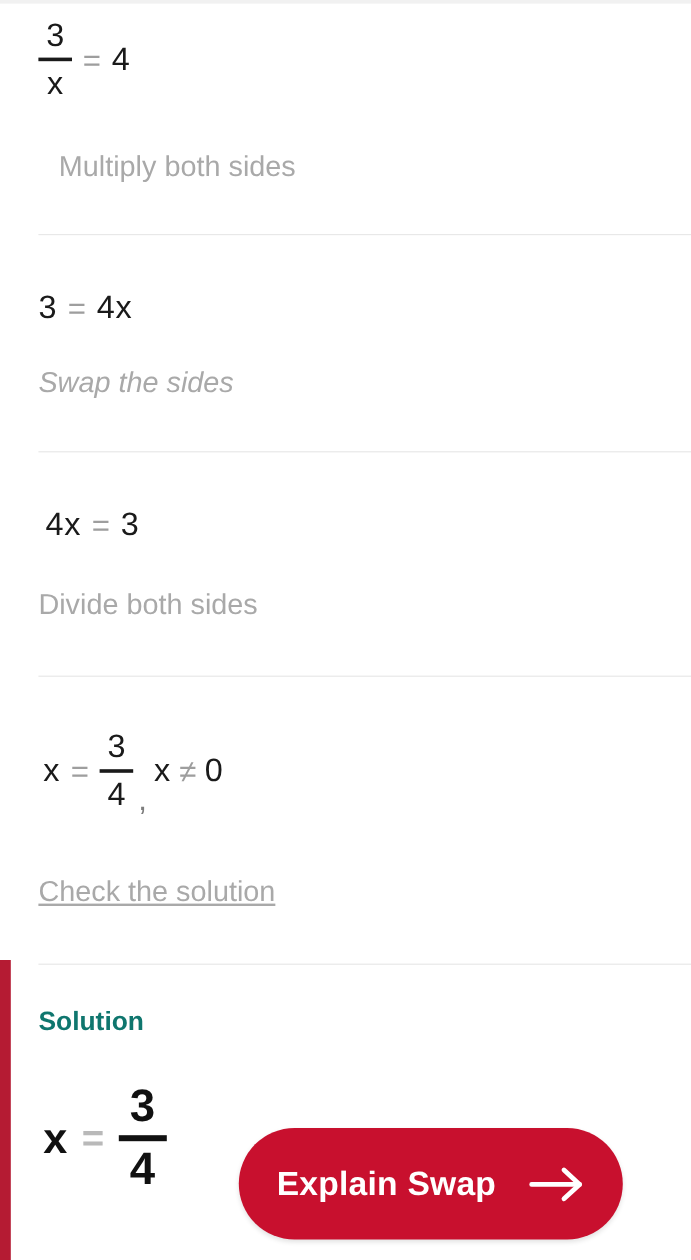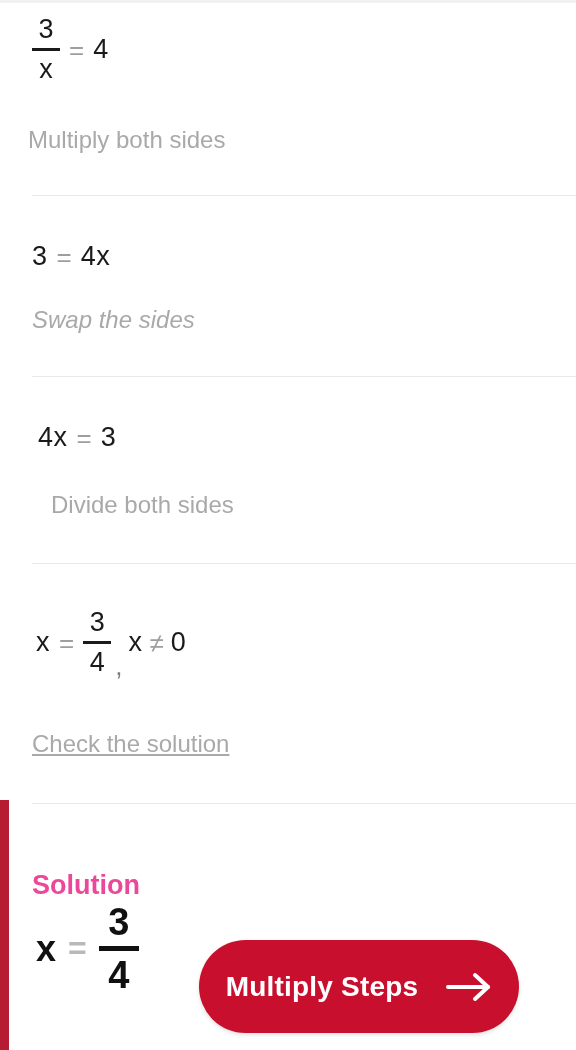--- a/index.html
+++ b/index.html
@@ -105,27 +105,27 @@
     font-size: 24px;
     line-height: 1;
   }
 
   #div-1 { position: absolute; top: 195px; left: 0; width: 576px; }
   #div-2 { position: absolute; top: 376px; left: 0; width: 576px; }
   #div-3 { position: absolute; top: 563px; left: 0; width: 576px; }
   #div-4 { position: absolute; top: 803px; left: 0; width: 576px; }
 
   #eq-1 { position: absolute; top: 15px;  left: 32px; }
-  #lbl-1{ position: absolute; top: 128px; left: 28px; }
+  #lbl-1{ position: absolute; top: 128px; left: 49px; }
 
   #eq-2 { position: absolute; top: 243px; left: 32px; }
   #lbl-2{ position: absolute; top: 308px; left: 32px; font-style: italic; }
 
   #eq-3 { position: absolute; top: 424px; left: 38px; }
-  #lbl-3{ position: absolute; top: 493px; left: 32px; margin-left: 19px; }
+  #lbl-3{ position: absolute; top: 493px; left: 32px; }
 
   #eq-4 { position: absolute; top: 608px; left: 36px; }
   #lbl-4{ position: absolute; top: 732px; left: 32px; text-decoration: underline; }
 
   
   .solution-block {
     position: absolute;
     top: 800px;
     left: 0;
     width: 576px;
@@ -136,25 +136,24 @@
     top: 0;
     left: 0;
     width: 9px;
     height: 250px;
     background: #b51b33;
   }
   .solution-title {
     position: absolute;
     top: 40px;
     left: 32px;
-    color: #ec4899;
-    font-size: 27px;
-    font-weight: bold;
-    line-height: 1;
-    margin-top: 32px;
+    color: #0f766e;
+    font-size: 22px;
+    font-weight: bold;
+    line-height: 1;
   }
   .solution-eq {
     position: absolute;
     top: 103px;
     left: 36px;
     display: flex;
     align-items: center;
     white-space: nowrap;
   }
   .solution-eq .var {
@@ -276,21 +275,21 @@
       <span class="var">x</span>
       <span class="op">=</span>
       <span class="frac">
         <span class="numer">3</span>
         <span class="bar"></span>
         <span class="denom">4</span>
       </span>
     </div>
 
     <button class="explain-btn">
-      <span class="btn-label">Multiply Steps</span>
+      <span class="btn-label">Explain Swap</span>
       <span class="arrow-icon">
         <svg width="46" height="30" viewBox="0 0 46 30" fill="none" xmlns="http://www.w3.org/2000/svg" aria-hidden="true">
           <line x1="2" y1="15" x2="42" y2="15" stroke="#ffffff" stroke-width="4" stroke-linecap="round"></line>
           <polyline points="29,3 42,15 29,27" fill="none" stroke="#ffffff" stroke-width="4" stroke-linecap="round" stroke-linejoin="round"></polyline>
         </svg>
       </span>
     </button>
   </div>
 
 </div>

